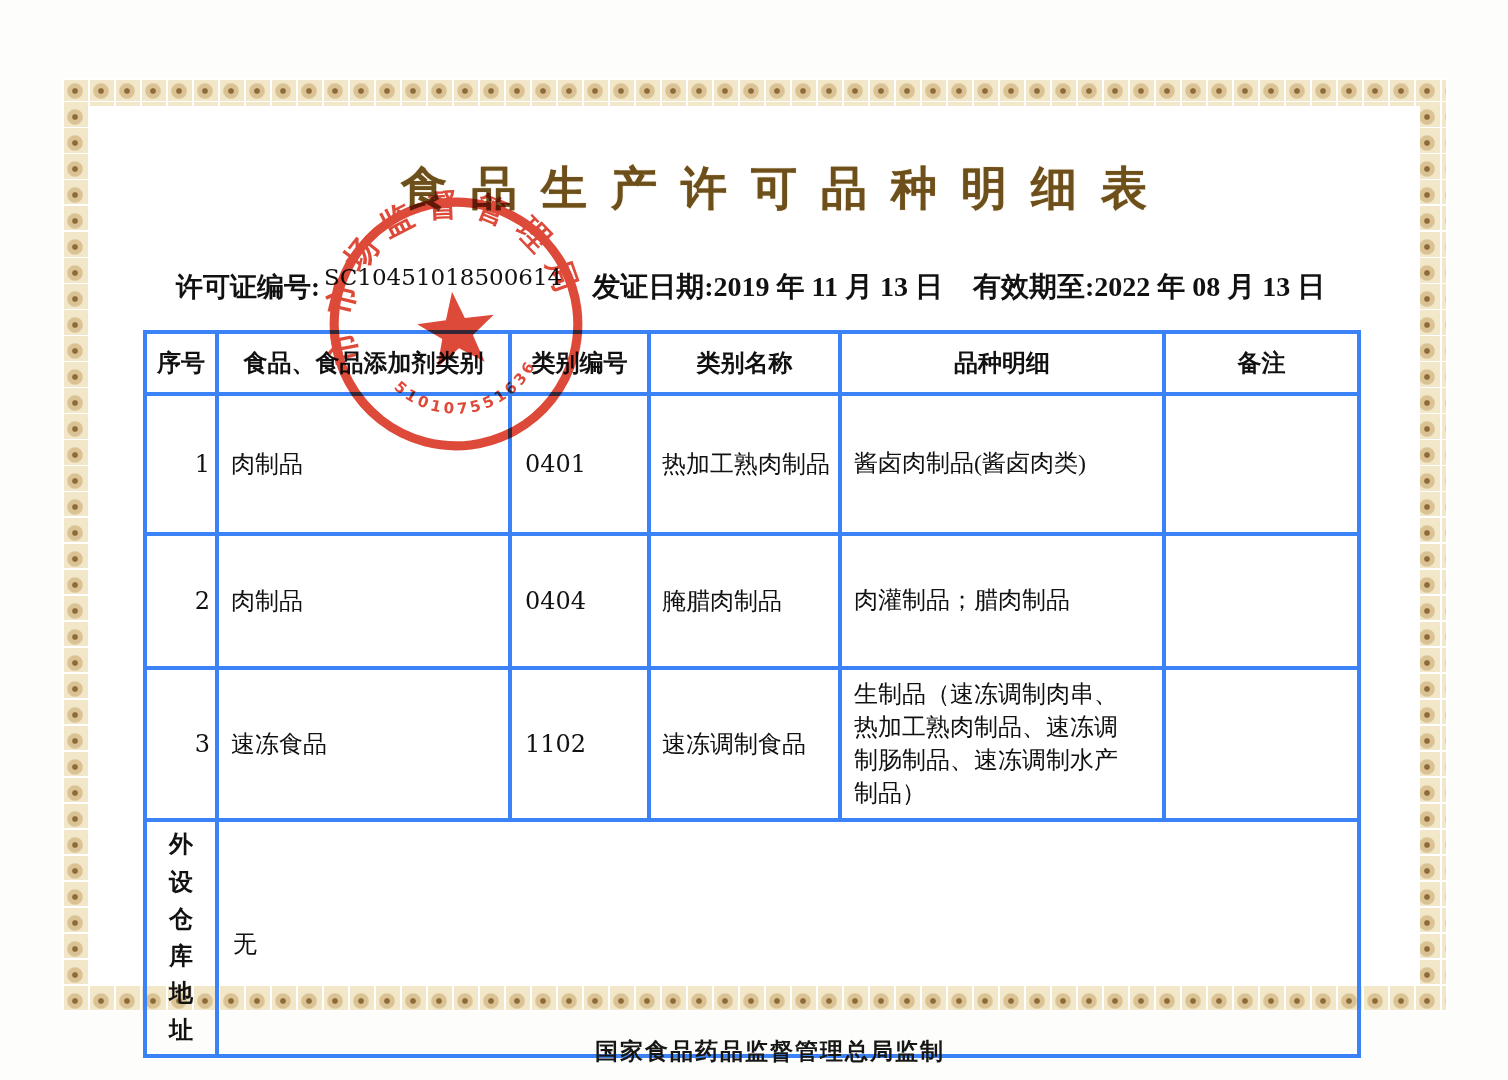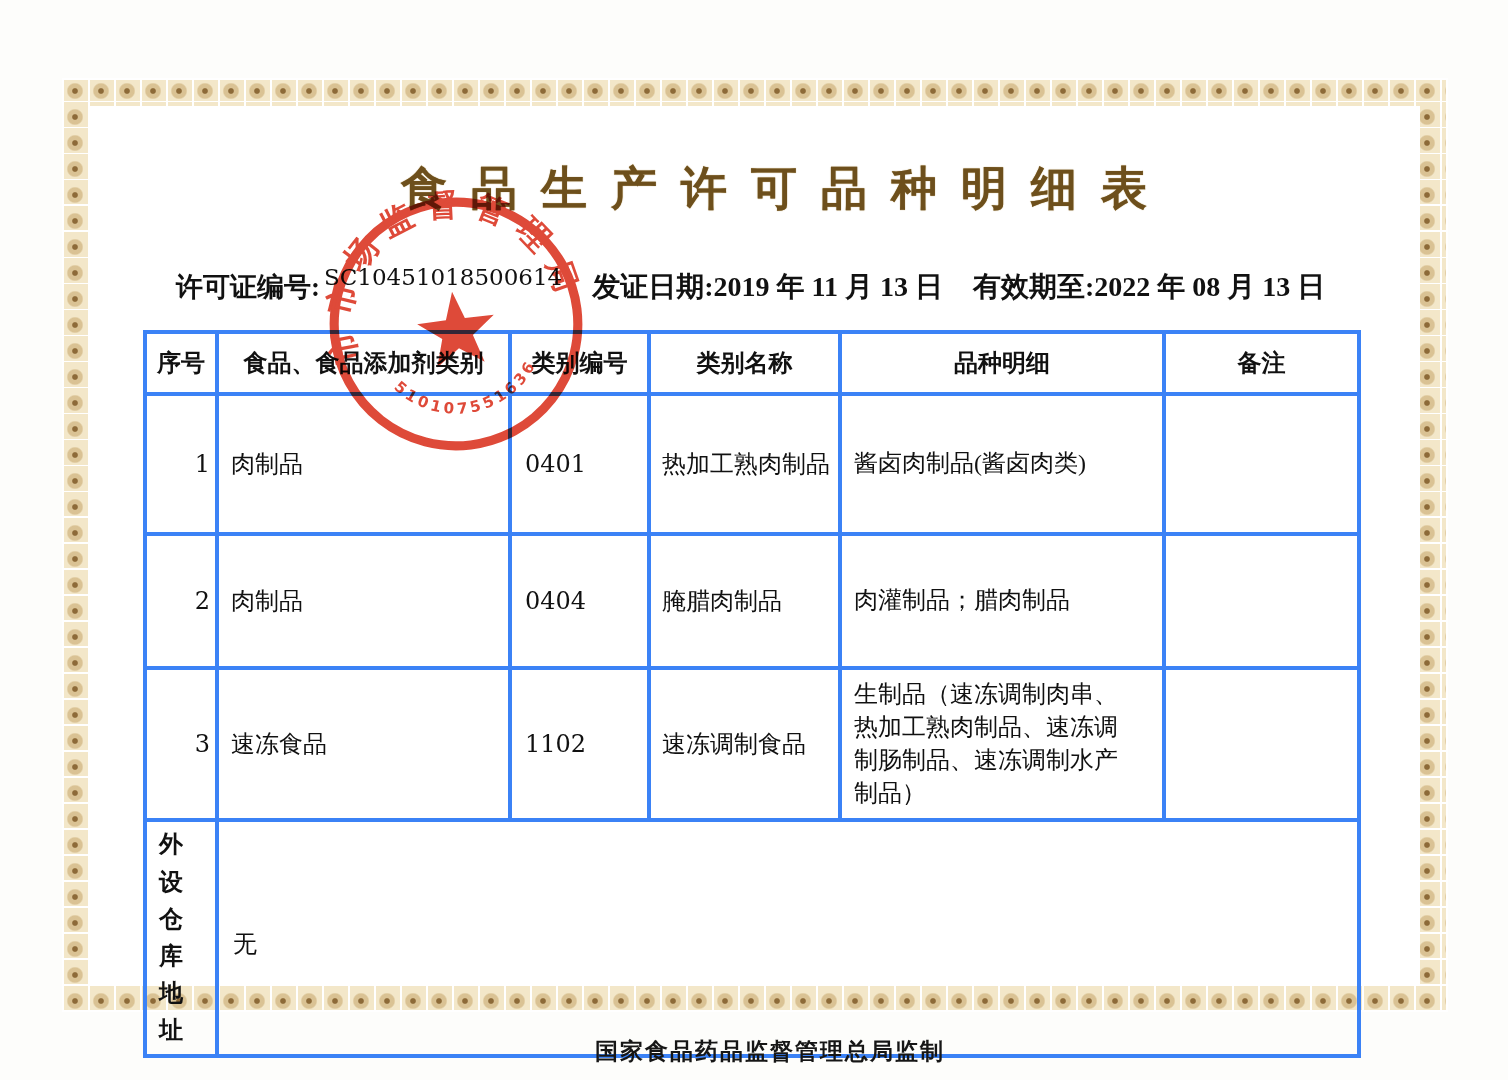--- a/index.html
+++ b/index.html
@@ -56,21 +56,21 @@
   tr.h-r1     { height:140px; }
   tr.h-r2     { height:134px; }
   tr.h-r3     { height:135px; }
   tr.h-wh     { height:122px; }
   td.head     { font-weight:bold; font-size:25px; text-align:center; }
   td.no       { text-align:right; padding-right:5px; font-family:"DejaVu Serif",serif; font-size:23px; }
   td.cat      { padding-left:12px; }
   td.code     { padding-left:13px; font-family:"DejaVu Serif",serif; }
   td.name     { padding-left:11px; }
   td.detail   { padding:8px 26px 8px 12px; line-height:1.38; }
-  td.wh-label { font-weight:bold; font-size:27px; 
+  td.wh-label { font-weight:bold; font-size:27px; text-align:center;
                 line-height:1.55; padding:4px 12px; vertical-align:middle; }
   td.wh-value { vertical-align:top; padding:12px 10px 0 14px; }
 
   .doc-footer {
     position:absolute; left:16px; top:1036px; width:1508px; text-align:center;
     font-size:23px; font-weight:bold; color:#161616; letter-spacing:2px;
   }
 
   .seal {
     position:absolute; left:322px; top:190px; width:268px; height:268px;

